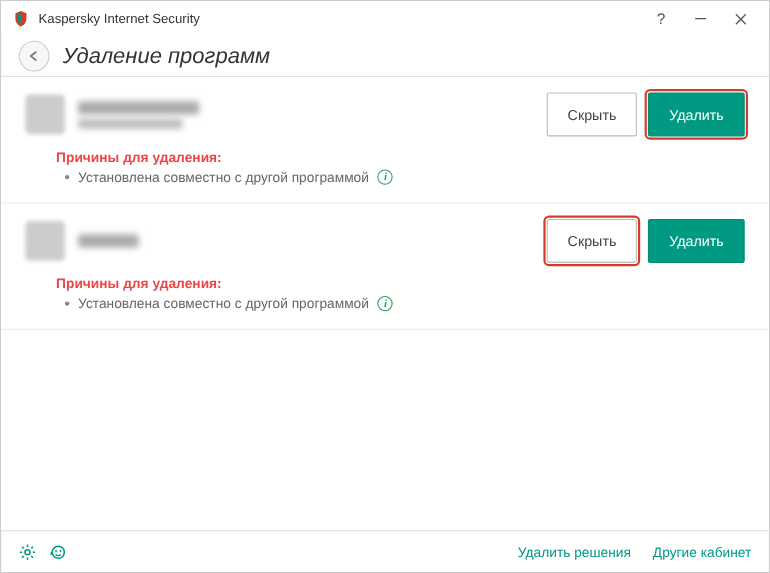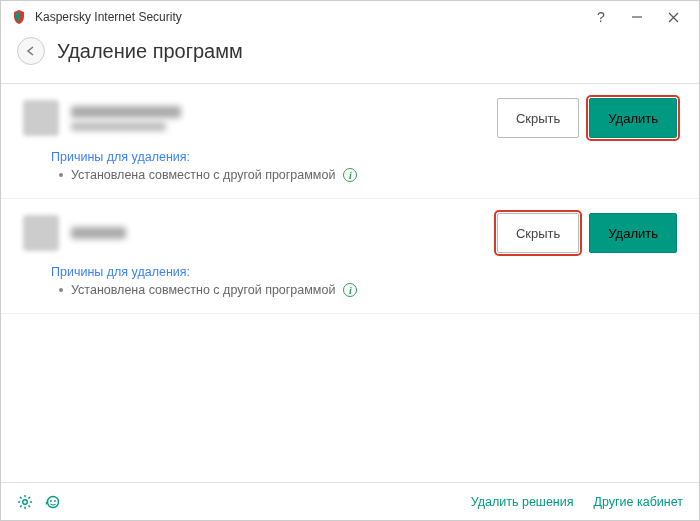--- a/index.html
+++ b/index.html
@@ -41,22 +41,23 @@
   .winbtn {
     width: 36px; height: 28px;
     display: flex; align-items: center; justify-content: center;
     color: #555;
     font-size: 14px;
   }
   
   .header {
     display: flex;
     align-items: center;
-    padding: 4px 16px 18px 16px;
+    padding: 4px 16px 4px 16px;
     border-bottom: 1px solid #e0e0e0;
+    font-style: italic;
   }
   .back-btn {
     width: 28px; height: 28px;
     border-radius: 50%;
     border: 1px solid #ccc;
     background: #f7f7f7;
     display: flex; align-items: center; justify-content: center;
     margin-right: 12px;
     color: #666;
     font-size: 14px;
@@ -118,34 +119,35 @@
     color: #444;
     display: inline-flex;
     align-items: center;
     justify-content: center;
     margin-left: 10px;
     cursor: pointer;
   }
   .btn-primary {
     background: #009982;
     border: 1px solid #008a75;
-    color: #000000;
+    color: #ffffff;
   }
   .highlight-red {
     outline: 2px solid #d43b2a;
     outline-offset: 1px;
   }
   .reasons {
     margin: 12px 0 0 28px;
     font-size: 12.5px;
     color: #555;
   }
   .reasons-title {
-    color: #3b82f6;
+    color: #ef4444;
     margin-bottom: 4px;
+    font-weight: bold;
   }
   .reason-line {
     display: flex;
     align-items: center;
     color: #666;
     margin-left: 8px;
   }
   .bullet {
     width: 4px; height: 4px; background: #888; border-radius: 50%;
     margin-right: 8px;

